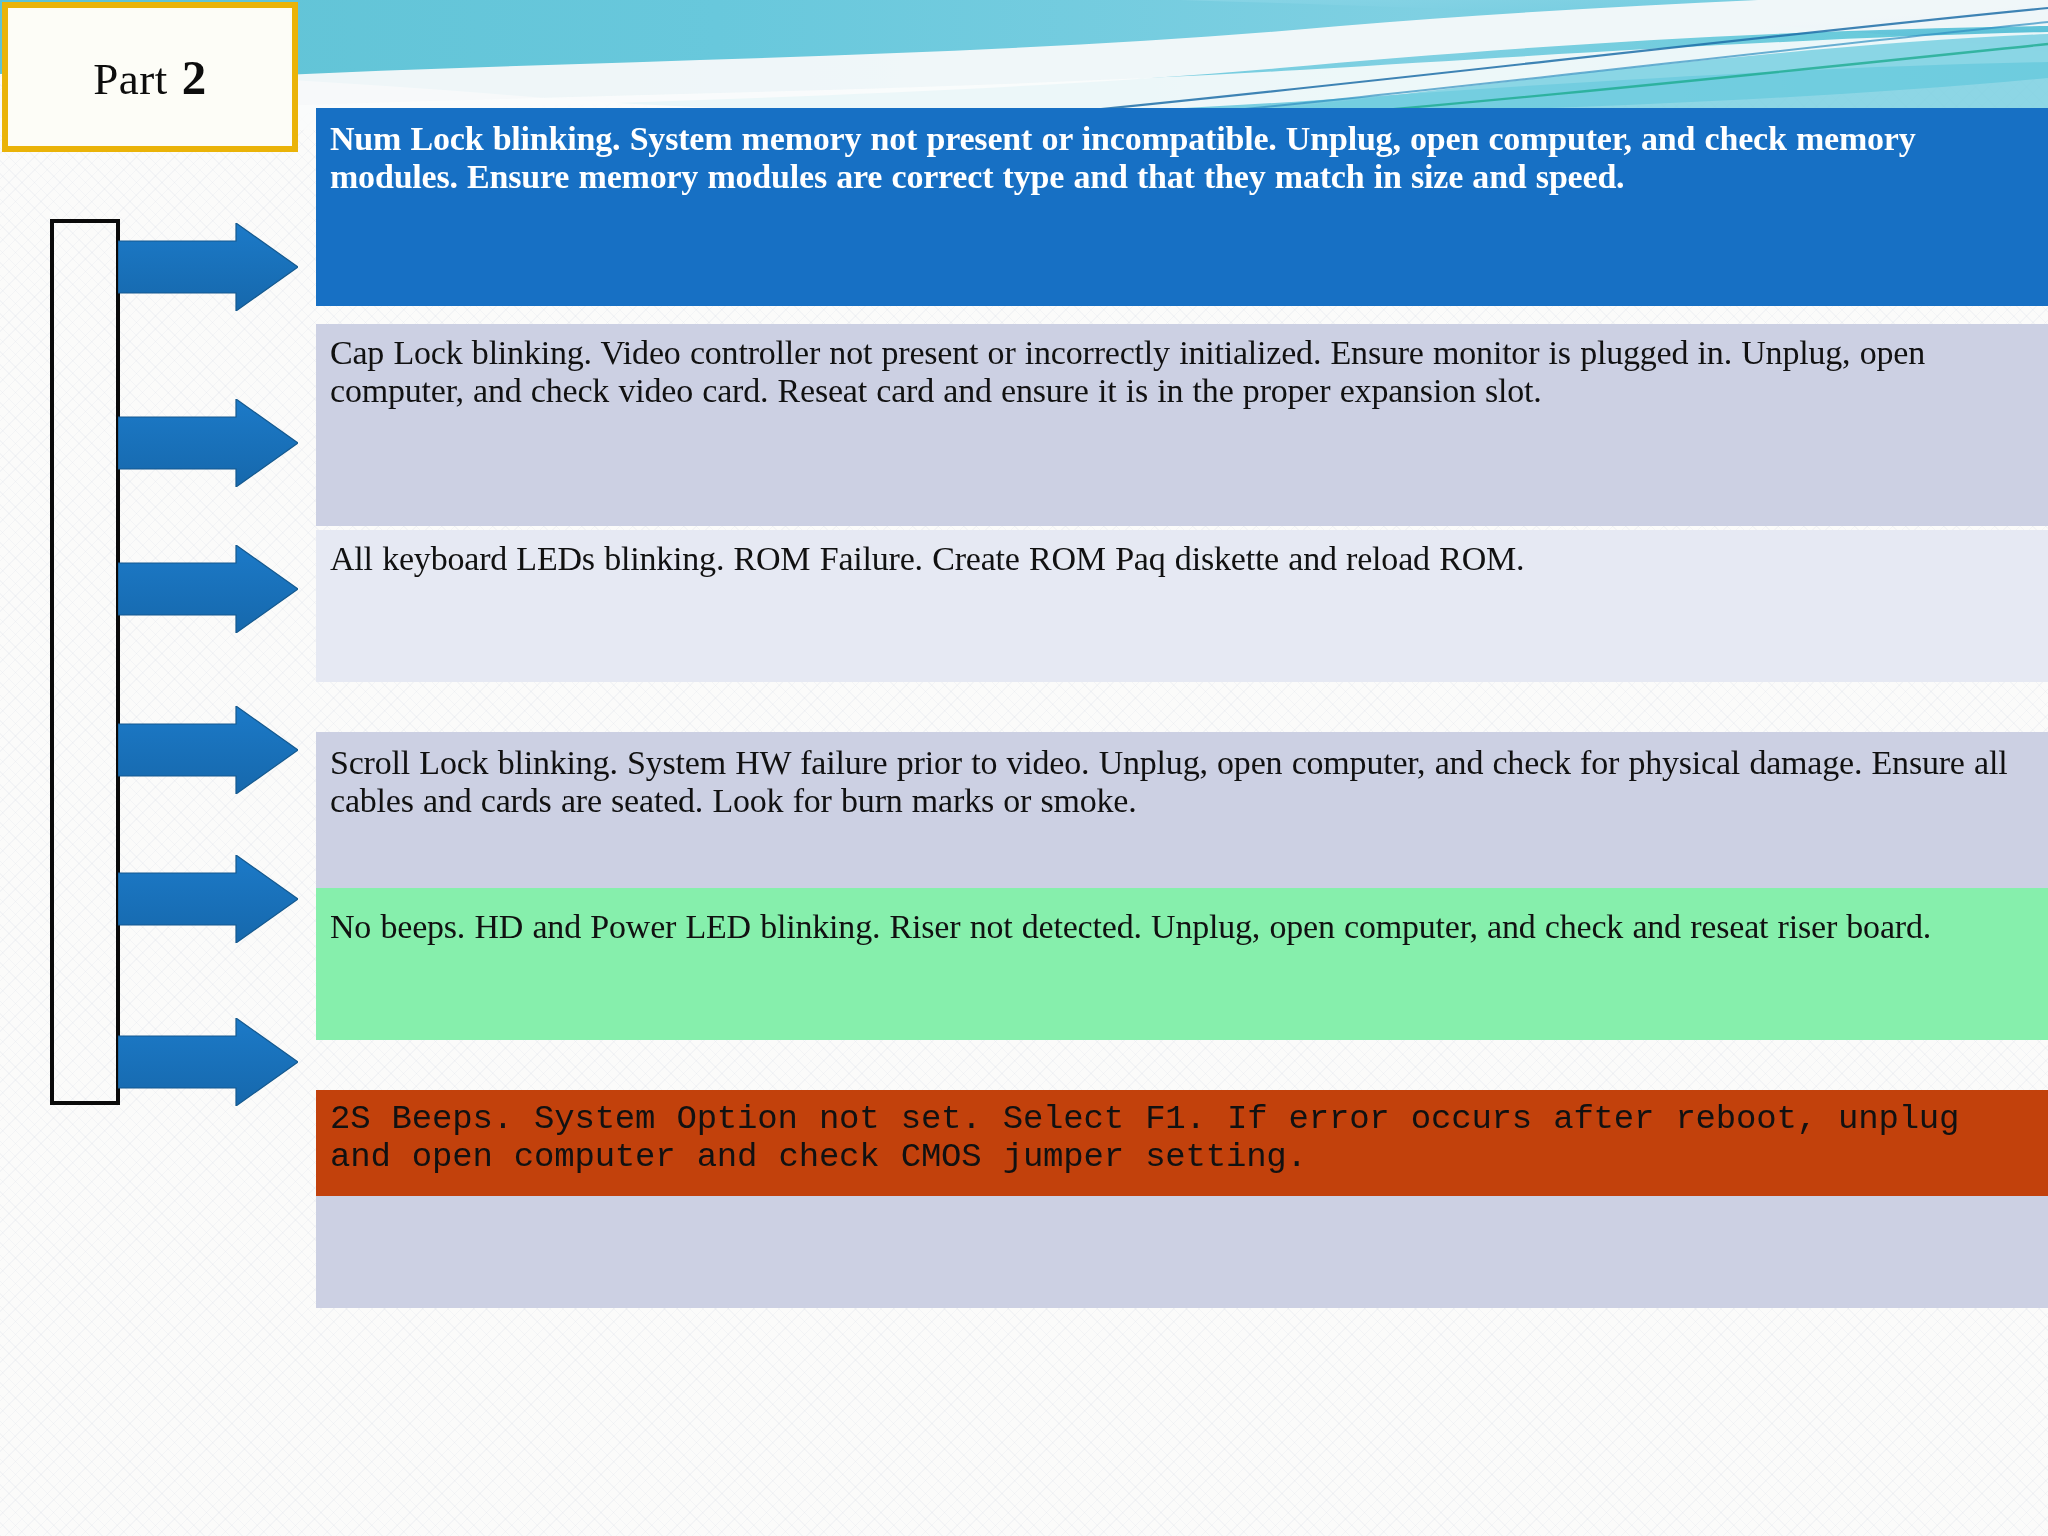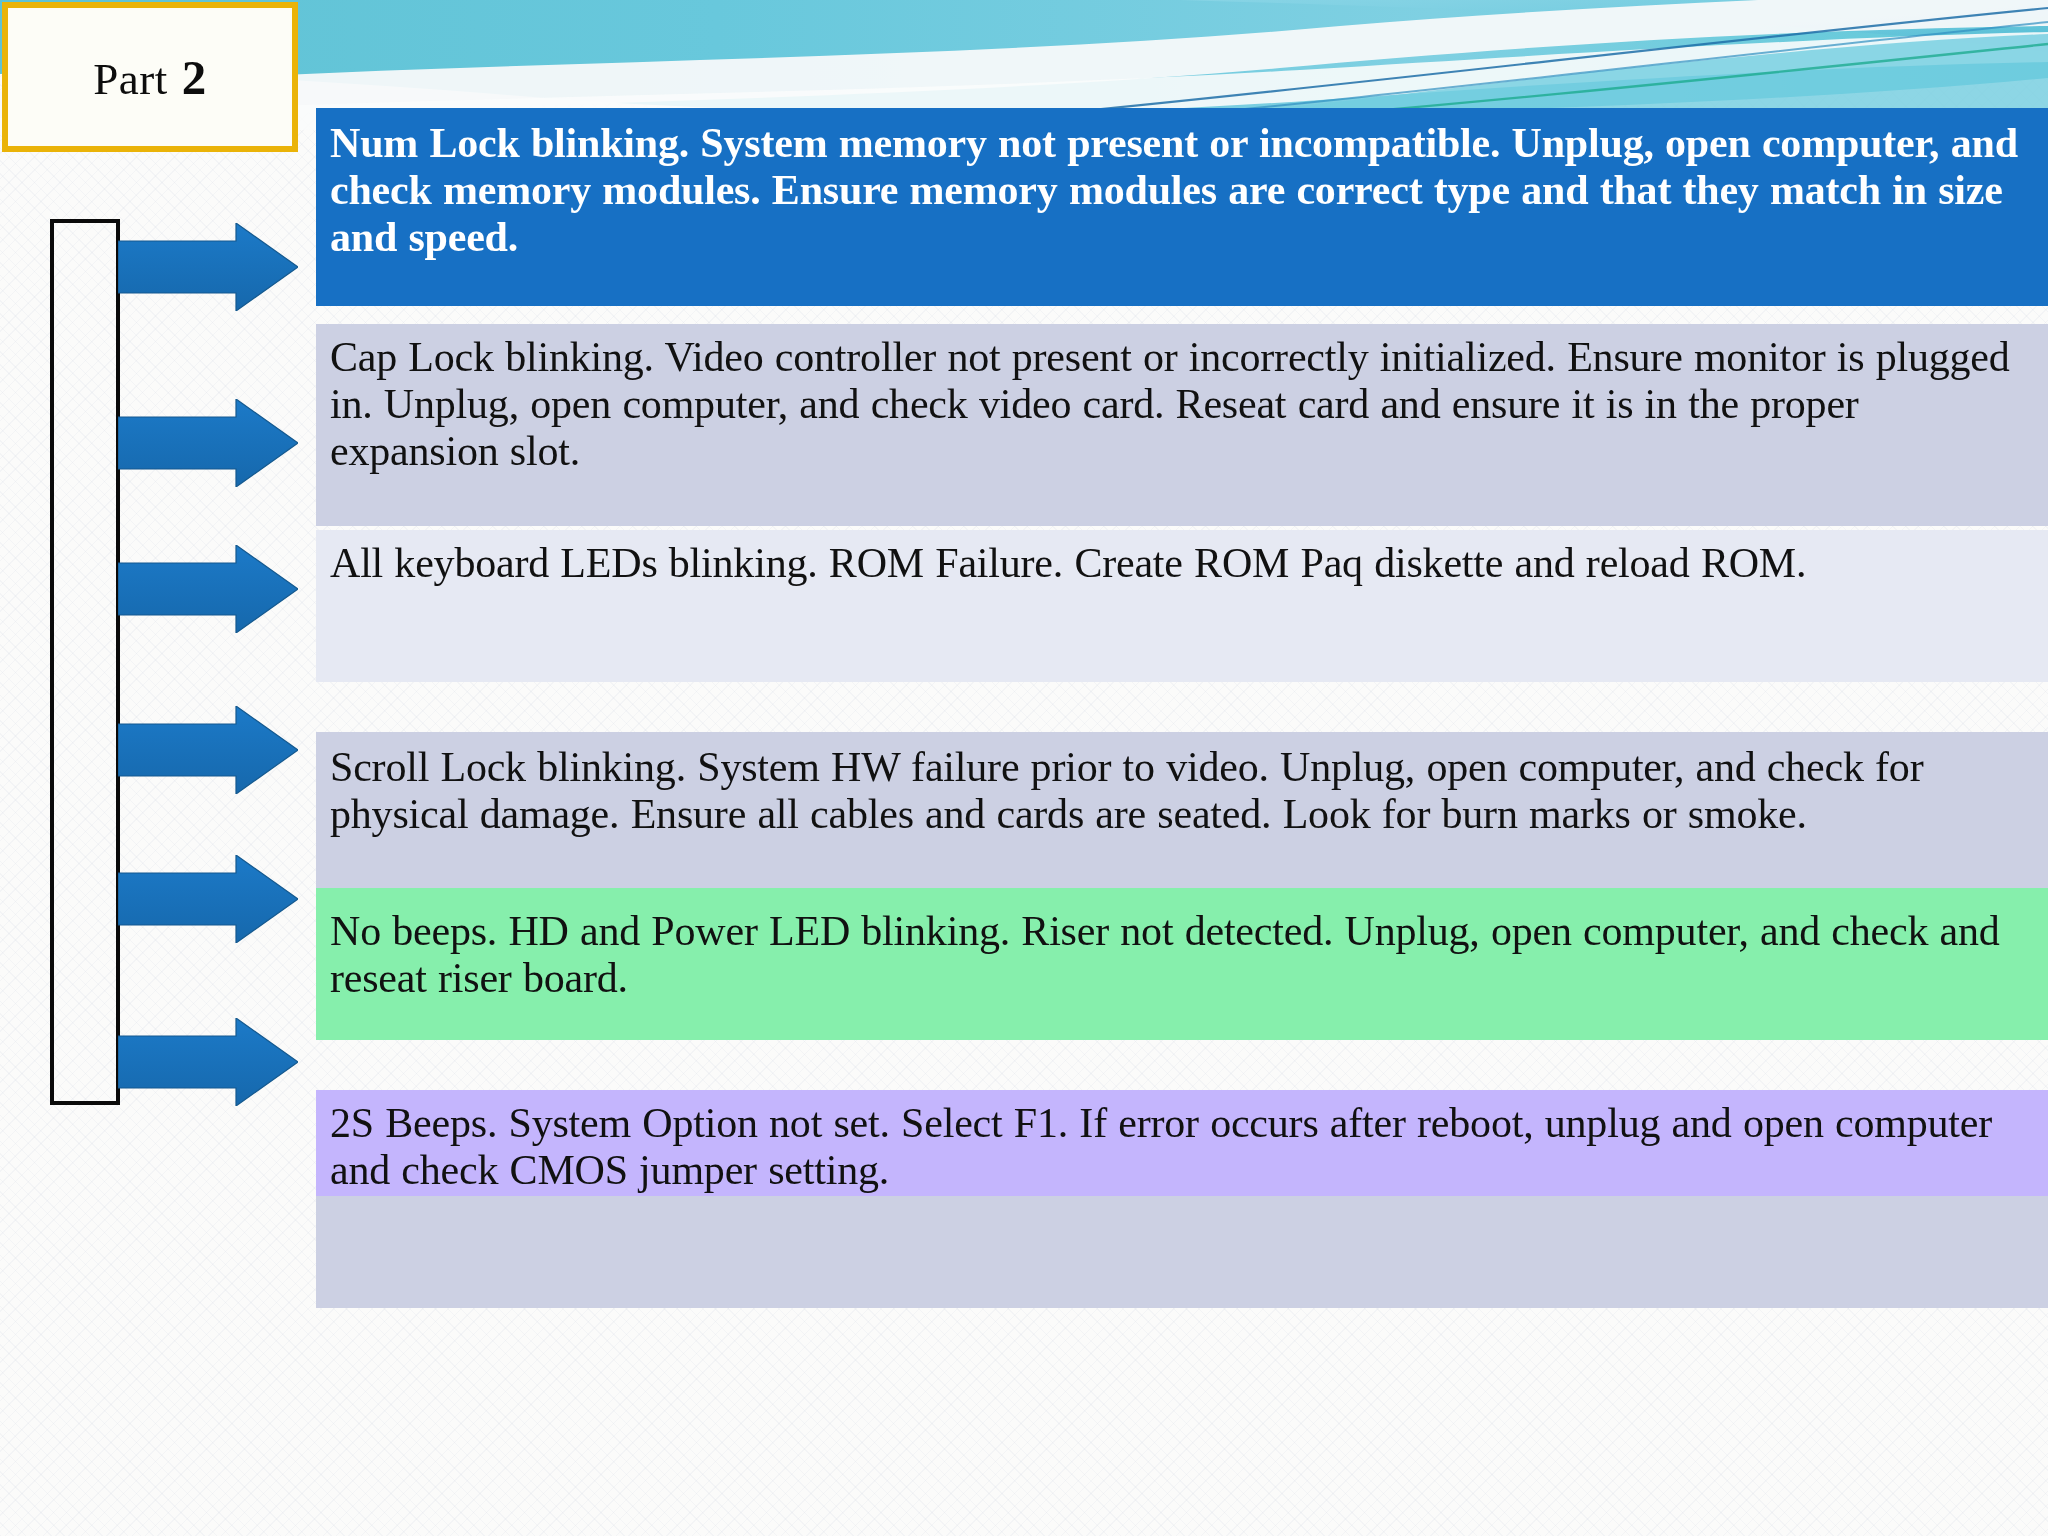--- a/index.html
+++ b/index.html
@@ -100,21 +100,21 @@
   #rows {
     position: absolute;
     left: 316px;
     top: 108px;
     width: 1732px;
     z-index: 2;
   }
   .row {
     box-sizing: border-box;
     padding: 10px 20px 10px 14px;
-    font-size: 42px;
+    font-size: 34px;
     line-height: 1.12;
     color: #111111;
     letter-spacing: -0.2px;
     word-spacing: 1px;
   }
   .row-0 {
     background: #1770c4;
     color: #ffffff;
     font-weight: bold;
     height: 198px;
@@ -136,22 +136,23 @@
     height: 156px;
     padding-top: 12px;
   }
   .row-4 {
     background: #86efac;
     height: 152px;
     padding-top: 20px;
   }
   .spacer-b { height: 50px; }
   .row-5 {
-    background: #c4b5fd;
+    background: #c2410c;
     height: 106px;
+    font-family: Liberation Mono, monospace;
   }
   .tail {
     background: #ccd0e3;
     height: 112px;
   }
 </style>
 </head>
 <body>
 
 <div id="slide">

